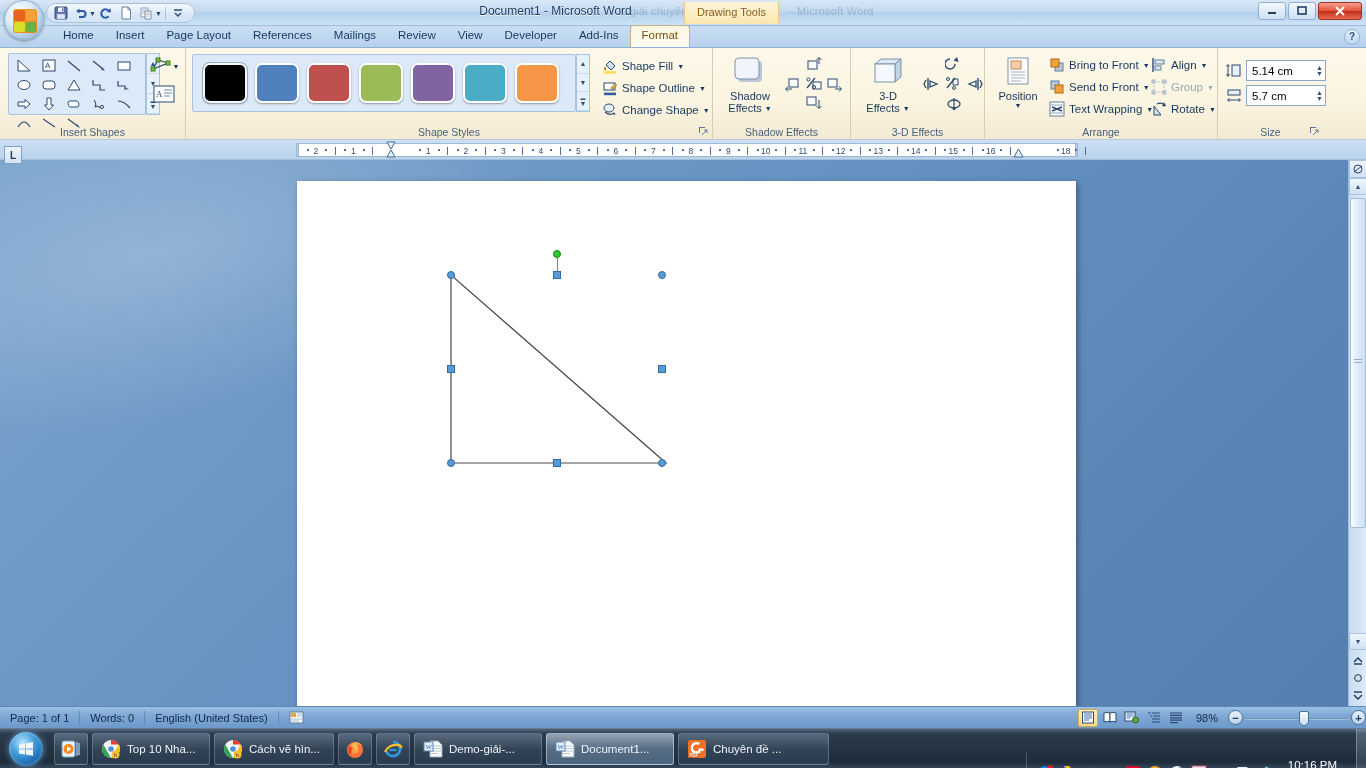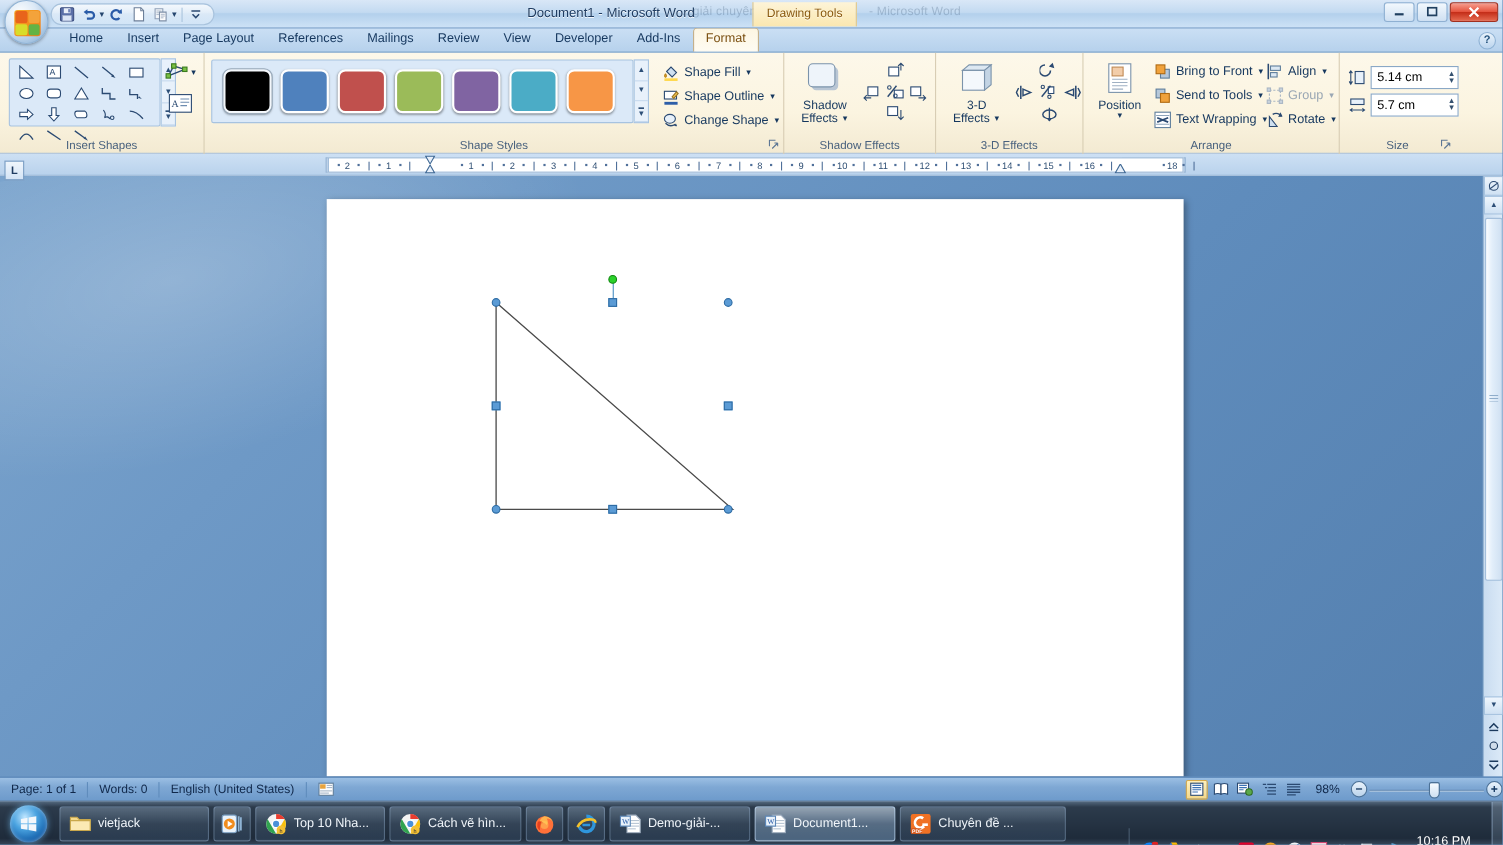--- a/index.html
+++ b/index.html
@@ -722,21 +722,21 @@
           <rect x="2" y="2" width="8" height="8" fill="#f0a23c" stroke="#b06a12"></rect>
         </svg>
         <span>Bring to Front</span>
         <span class="caret">▼</span>
       </div>
       <div class="ribbon-cmd">
         <svg width="16" height="16" viewBox="0 0 16 16">
           <rect x="2" y="2" width="8" height="8" fill="#b6c8da" stroke="#5f7e9c"></rect>
           <rect x="6" y="6" width="8" height="8" fill="#f0a23c" stroke="#b06a12"></rect>
         </svg>
-        <span>Send to Tools</span>
+        <span>Send to Front</span>
         <span class="caret">▼</span>
       </div>
       <div class="ribbon-cmd">
         <svg width="16" height="16" viewBox="0 0 16 16">
           <rect x="1" y="1" width="14" height="14" fill="#fff" stroke="#5f7e9c"></rect>
           <path d="M2 4 h12 M2 12 h12" stroke="#8fa5ba"></path>
           <path d="M3 6 L13 10 M13 6 L3 10" stroke="#2b4a72" stroke-width="1.6"></path>
         </svg>
         <span>Text Wrapping</span>
         <span class="caret">▼</span>
@@ -1082,29 +1082,20 @@
     <div class="start-inner">
       <svg width="18" height="18" viewBox="0 0 18 18">
         <path d="M2 4.5 L8 3.4 L8 8.4 L2 8.4 Z" fill="#f3f7fb"></path>
         <path d="M9 3.2 L16 2 L16 8.4 L9 8.4 Z" fill="#f3f7fb"></path>
         <path d="M2 9.4 L8 9.4 L8 14.4 L2 13.4 Z" fill="#f3f7fb"></path>
         <path d="M9 9.4 L16 9.4 L16 15.8 L9 14.6 Z" fill="#f3f7fb"></path>
       </svg>
     </div>
   </div>
 
-  <div class="tb-item" style="width:136px;">
-    <span>
-      <svg width="20" height="17" viewBox="0 0 20 17">
-        <path d="M1 3 h6 l2 2 h10 v10 H1 Z" fill="#f5d98a" stroke="#c9a84c"></path>
-        <path d="M1 6 h18 v9 H1 Z" fill="#fbe9b4" stroke="#c9a84c"></path>
-      </svg>
-    </span>
-    <span>vietjack</span>
-  </div>
 
   <div class="tb-item narrow">
     <span>
       <svg width="20" height="18" viewBox="0 0 20 18">
         <rect x="1" y="1" width="13" height="16" rx="2" fill="#e8f2fb" stroke="#7ba0c4"></rect>
         <circle cx="7.5" cy="9" r="5" fill="#f08c1e"></circle>
         <path d="M6 6.2 L10.5 9 L6 11.8 Z" fill="#fff"></path>
         <path d="M16 2 v14 M18 3 v12" stroke="#8fb3d4" stroke-width="1.6"></path>
       </svg>
     </span>

